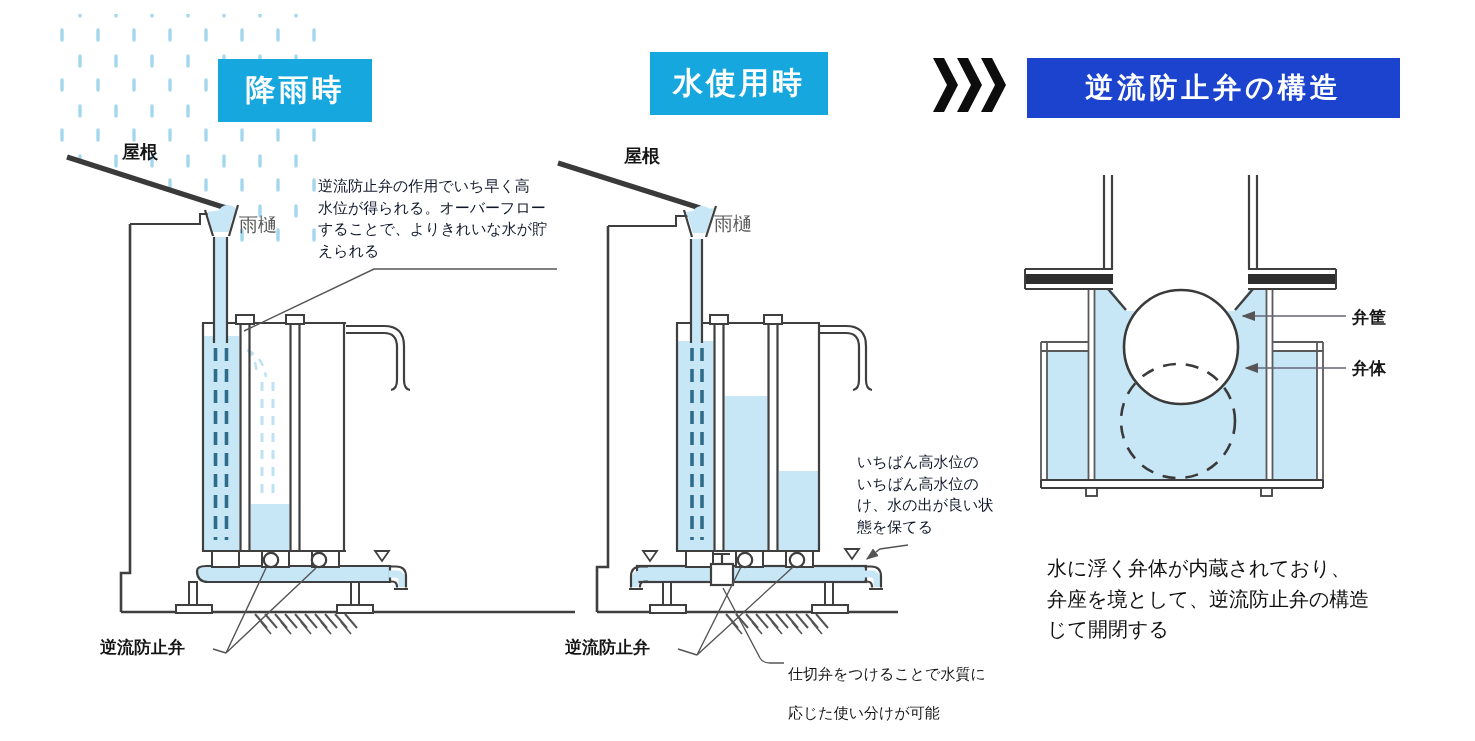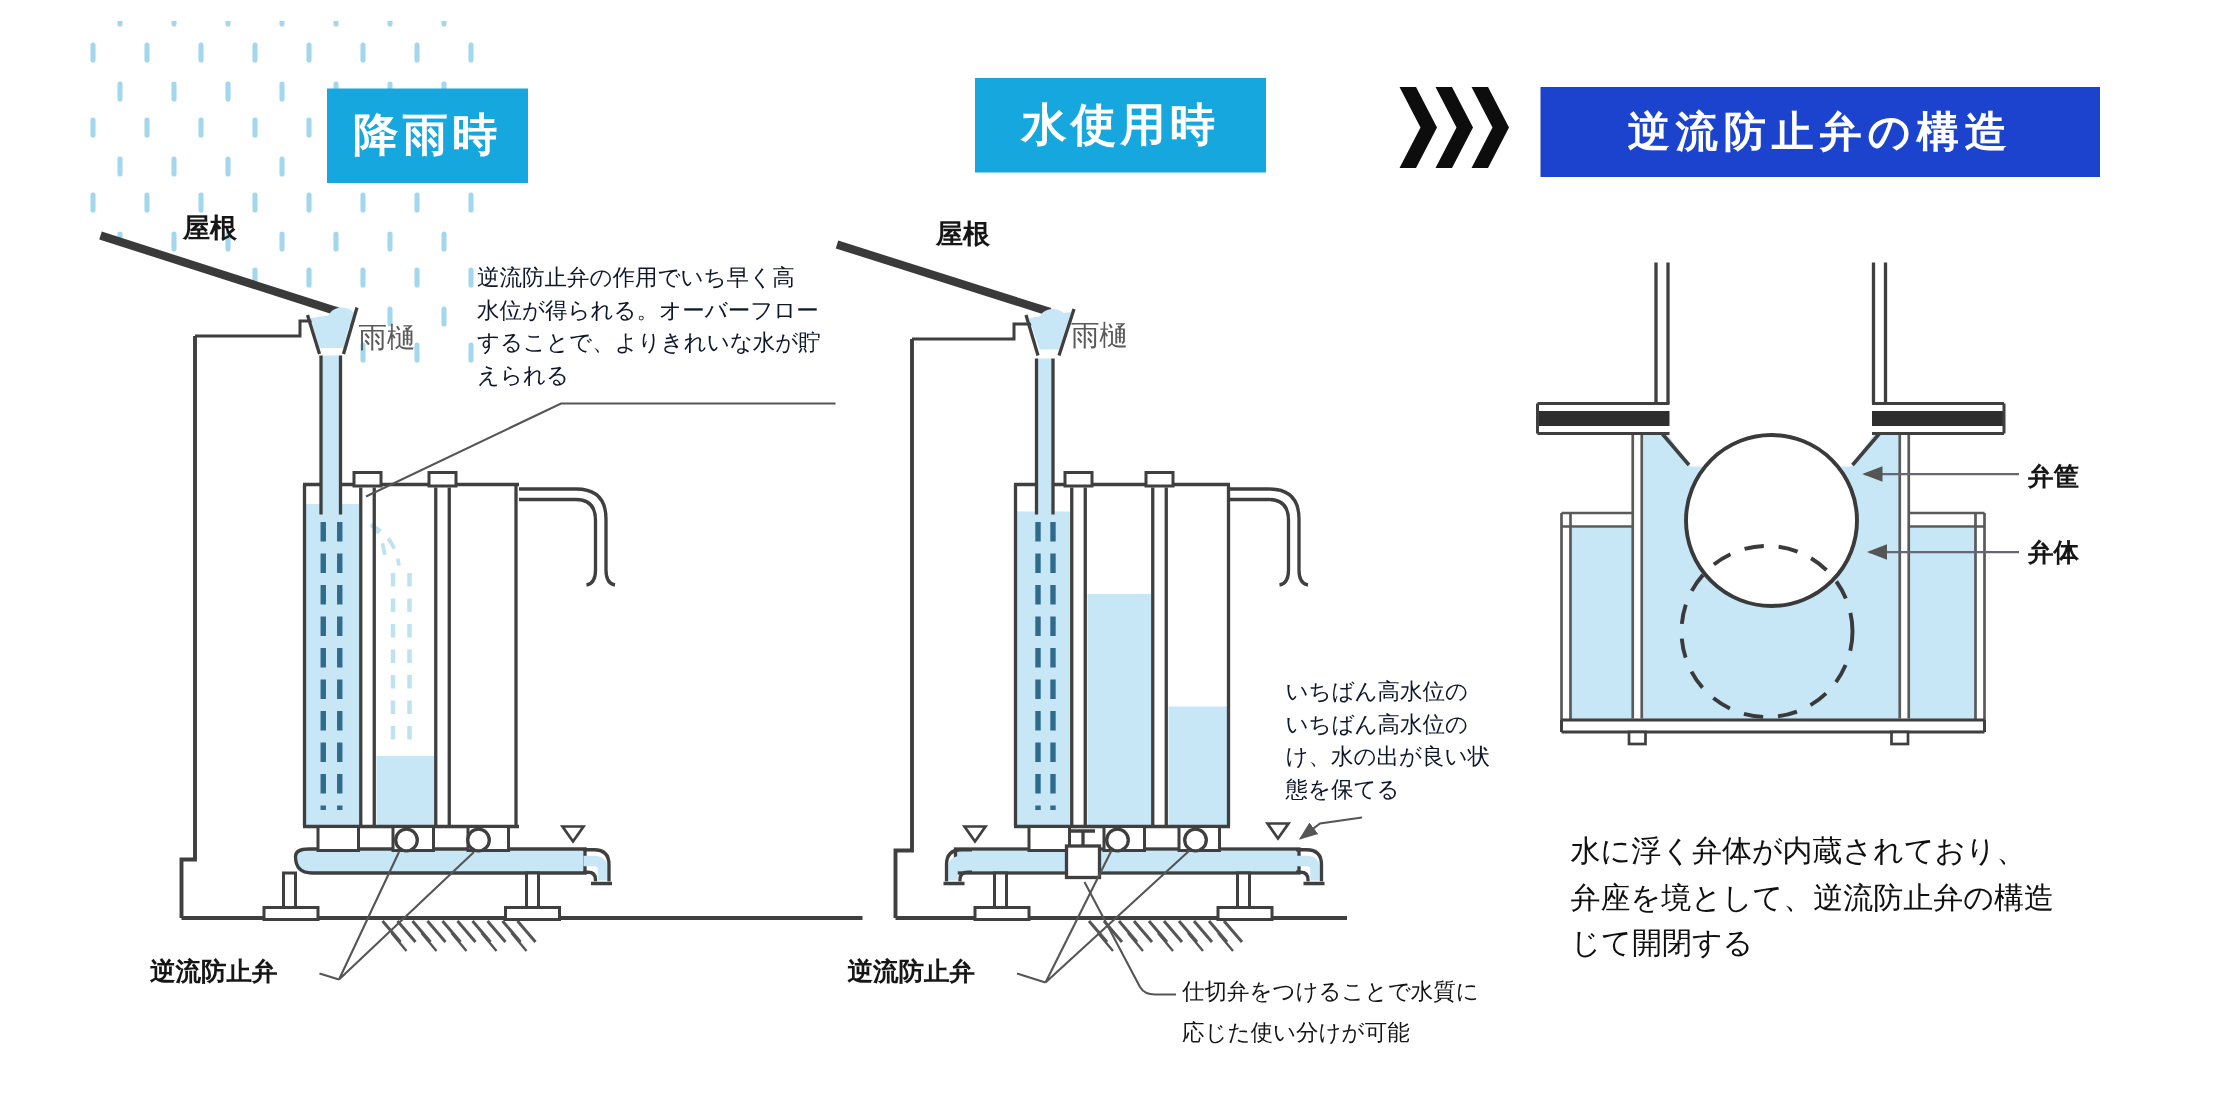--- a/index.html
+++ b/index.html
@@ -10,21 +10,21 @@
   .hdr{display:flex;align-items:center;justify-content:center;color:#fff;font-weight:700;}
   .hdr-cyan{background:#17A7DF;font-size:30px;letter-spacing:3px;}
   .hdr-blue{background:#1C43CE;font-family:"Liberation Serif","DejaVu Serif",serif;
             font-size:28px;letter-spacing:4px;font-weight:700;}
   .lbl{font-size:18px;font-weight:700;color:#161616;white-space:nowrap;}
   .lbl-serif{font-family:"Liberation Serif","DejaVu Serif",serif;font-weight:400;
              color:#5a5a5a;font-size:19px;white-space:nowrap;}
   .note{font-size:15px;line-height:21.5px;color:#0f172a;}
   .note div{white-space:nowrap;}
   .note-gate{font-size:15px;line-height:27px;color:#151515;}
-  .note-gate div{white-space:nowrap;}
+  .note-gate div{white-space:nowrap;margin-top:12px;}
   .valve-lbl{font-size:17px;font-weight:700;color:#161616;white-space:nowrap;}
   .part-lbl{font-size:17px;font-weight:600;color:#161616;white-space:nowrap;}
   .desc{font-size:20px;line-height:30.5px;font-weight:500;color:#101010;}
   .desc div{white-space:nowrap;}
 </style>
 </head>
 <body>
 
 <div id="stage">
 
@@ -173,24 +173,24 @@
       <path d="M1025,269 H1113 M1025,289 H1113 M1025,269 V289 M1248,269 H1336 M1248,289 H1336 M1336,269 V289" stroke="#3f3f3f" stroke-width="2" fill="none"></path>
     </g>
 
     <path d="M1104,175 V269 M1112,175 V269 M1249,175 V269 M1257,175 V269" stroke="#3f3f3f" stroke-width="2.2" fill="none"></path>
 
     <path d="M1346,316 L1243,316" stroke="#667" stroke-width="1.5" fill="none" marker-end="url(#arr)"></path>
     <path d="M1346,368 L1246,368" stroke="#667" stroke-width="1.5" fill="none" marker-end="url(#arr)"></path>
   </g>
 </svg>
 
-<div class="abs hdr hdr-cyan" style="left:218px;top:59px;width:134px;height:63px;">
+<div class="abs hdr hdr-cyan" style="left:218px;top:59px;width:154px;height:63px;">
   <span>降雨時</span>
 </div>
-<div class="abs hdr hdr-cyan" style="left:650px;top:52px;width:194px;height:63px;text-align:right;">
+<div class="abs hdr hdr-cyan" style="left:650px;top:52px;width:178px;height:63px;text-align:right;">
   <span>水使用時</span>
 </div>
 <div class="abs hdr hdr-blue" style="left:1027px;top:58px;width:373px;height:60px;">
   <span>逆流防止弁の構造</span>
 </div>
 
 <div class="abs lbl" style="left:122px;top:140px;">屋根</div>
 <div class="abs lbl-serif" style="left:239px;top:212px;">雨樋</div>
 
 <div class="abs note" style="left:318px;top:175px;">

